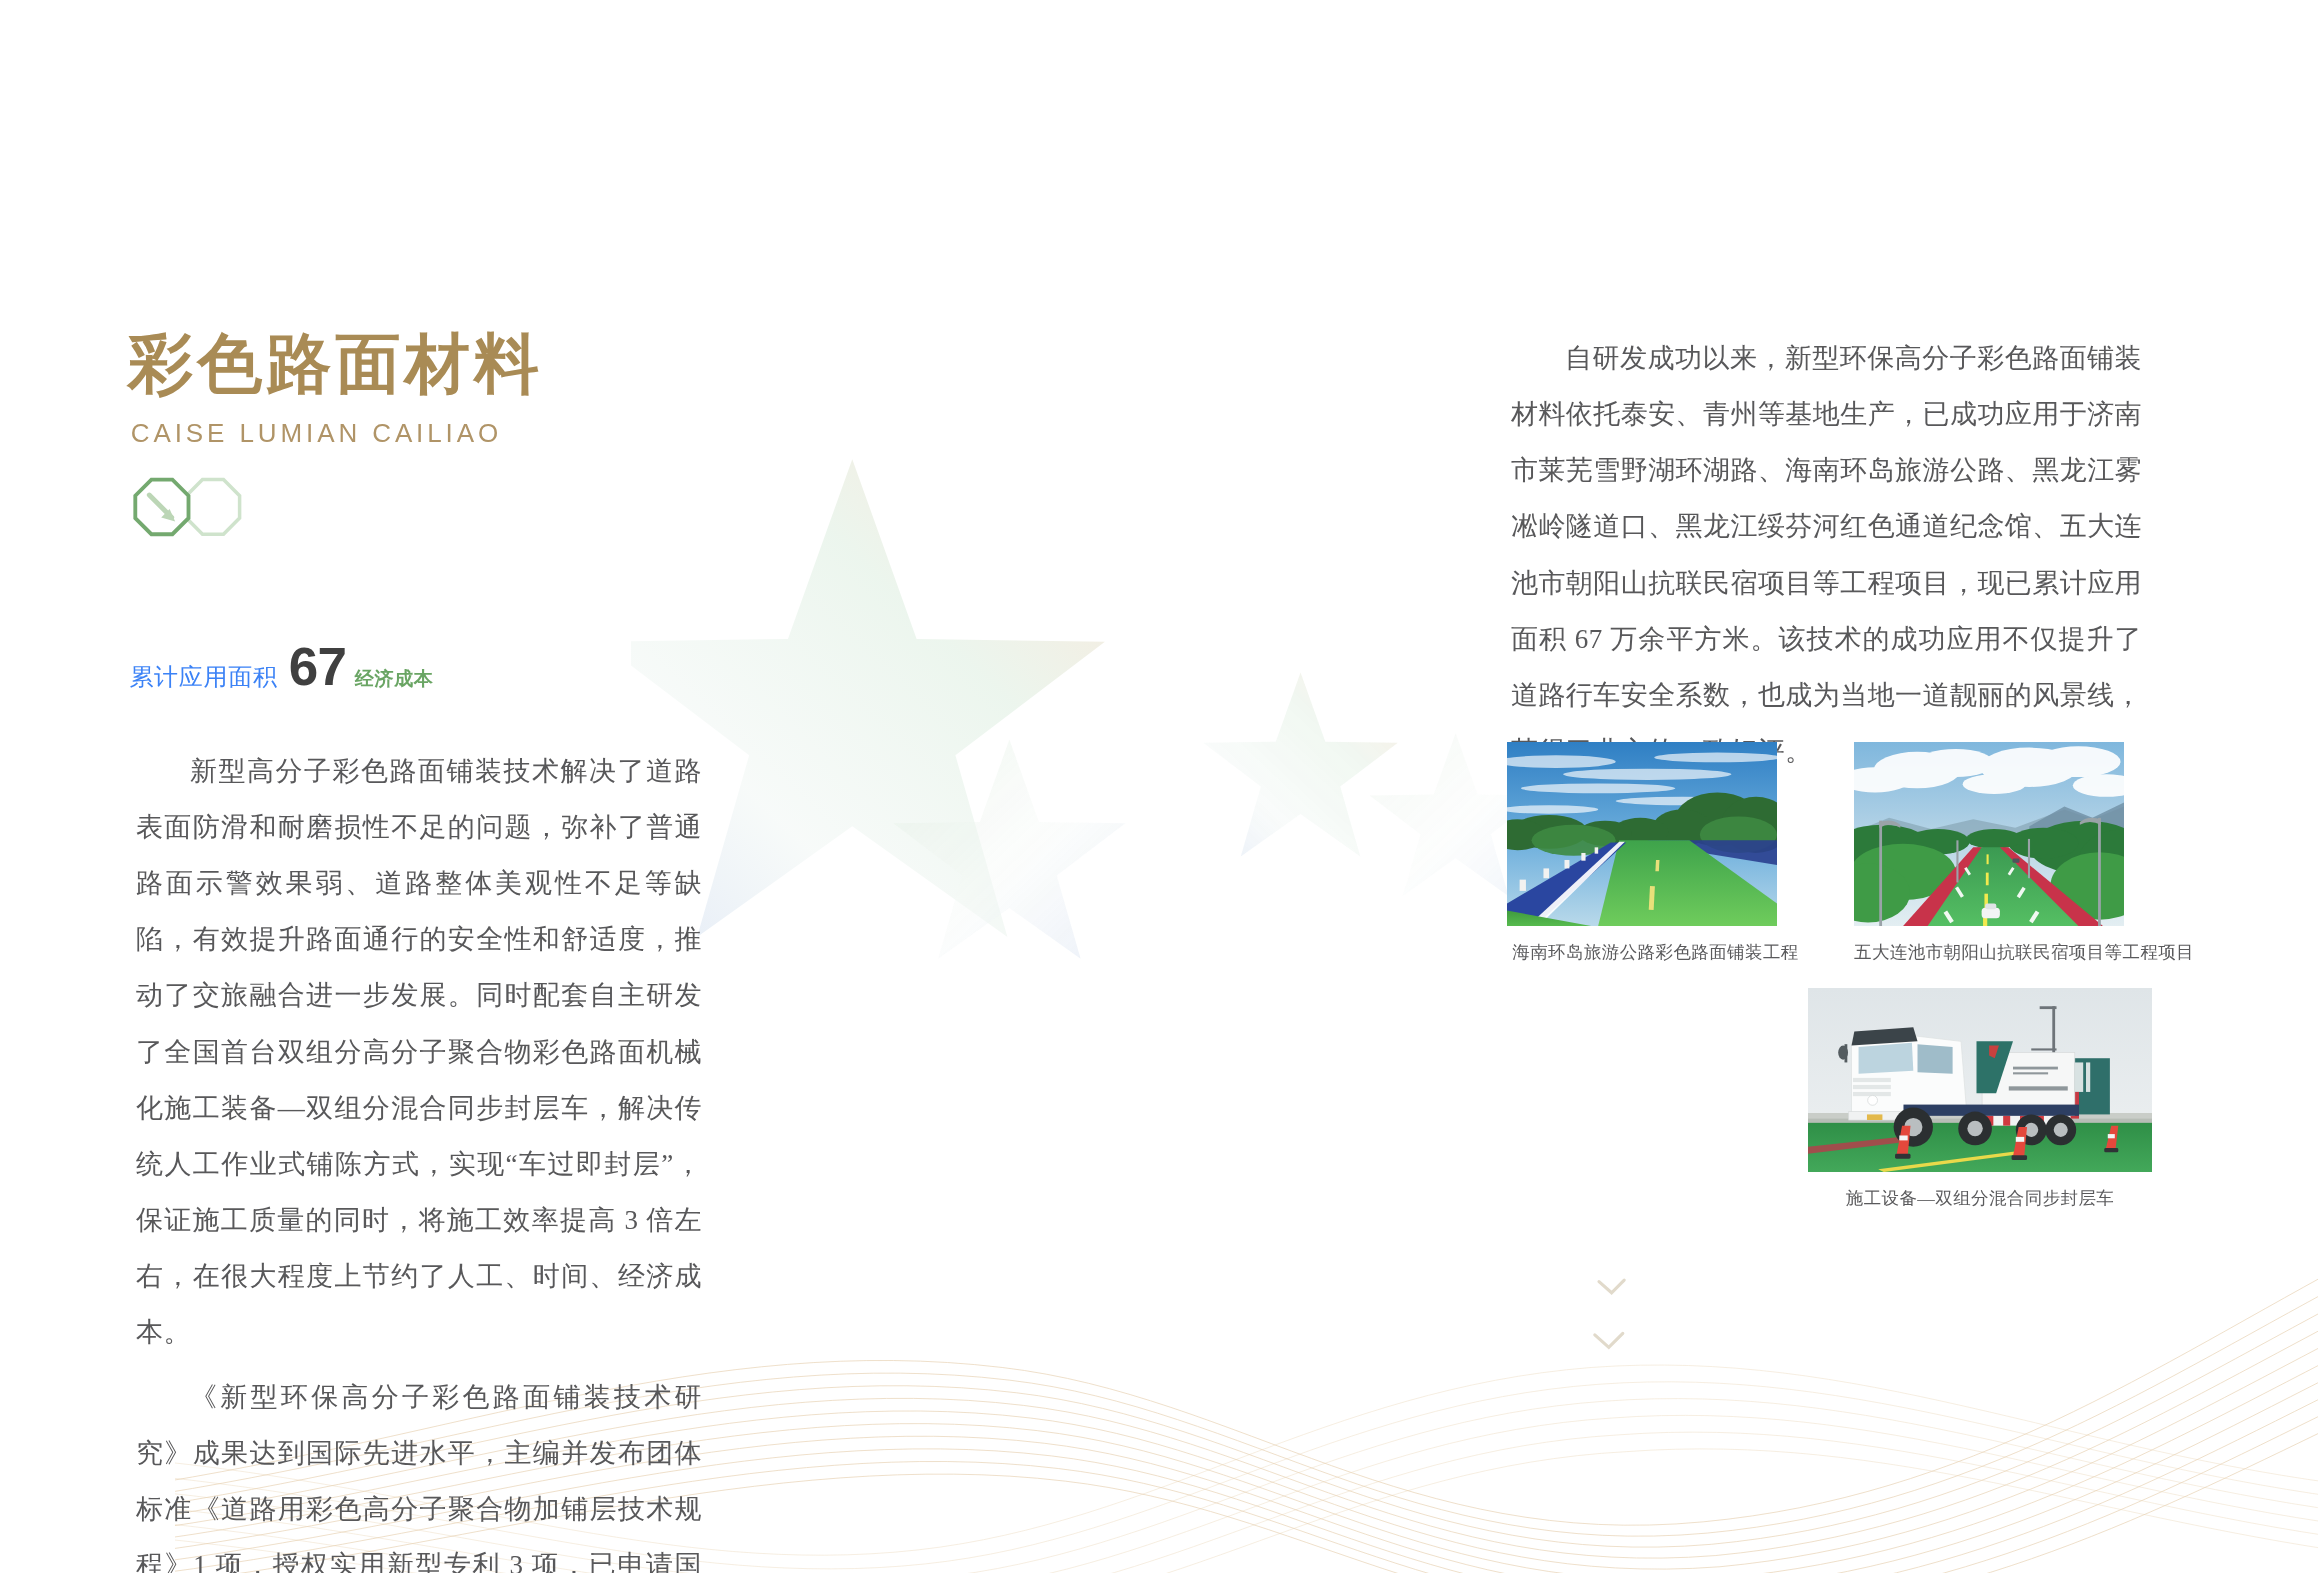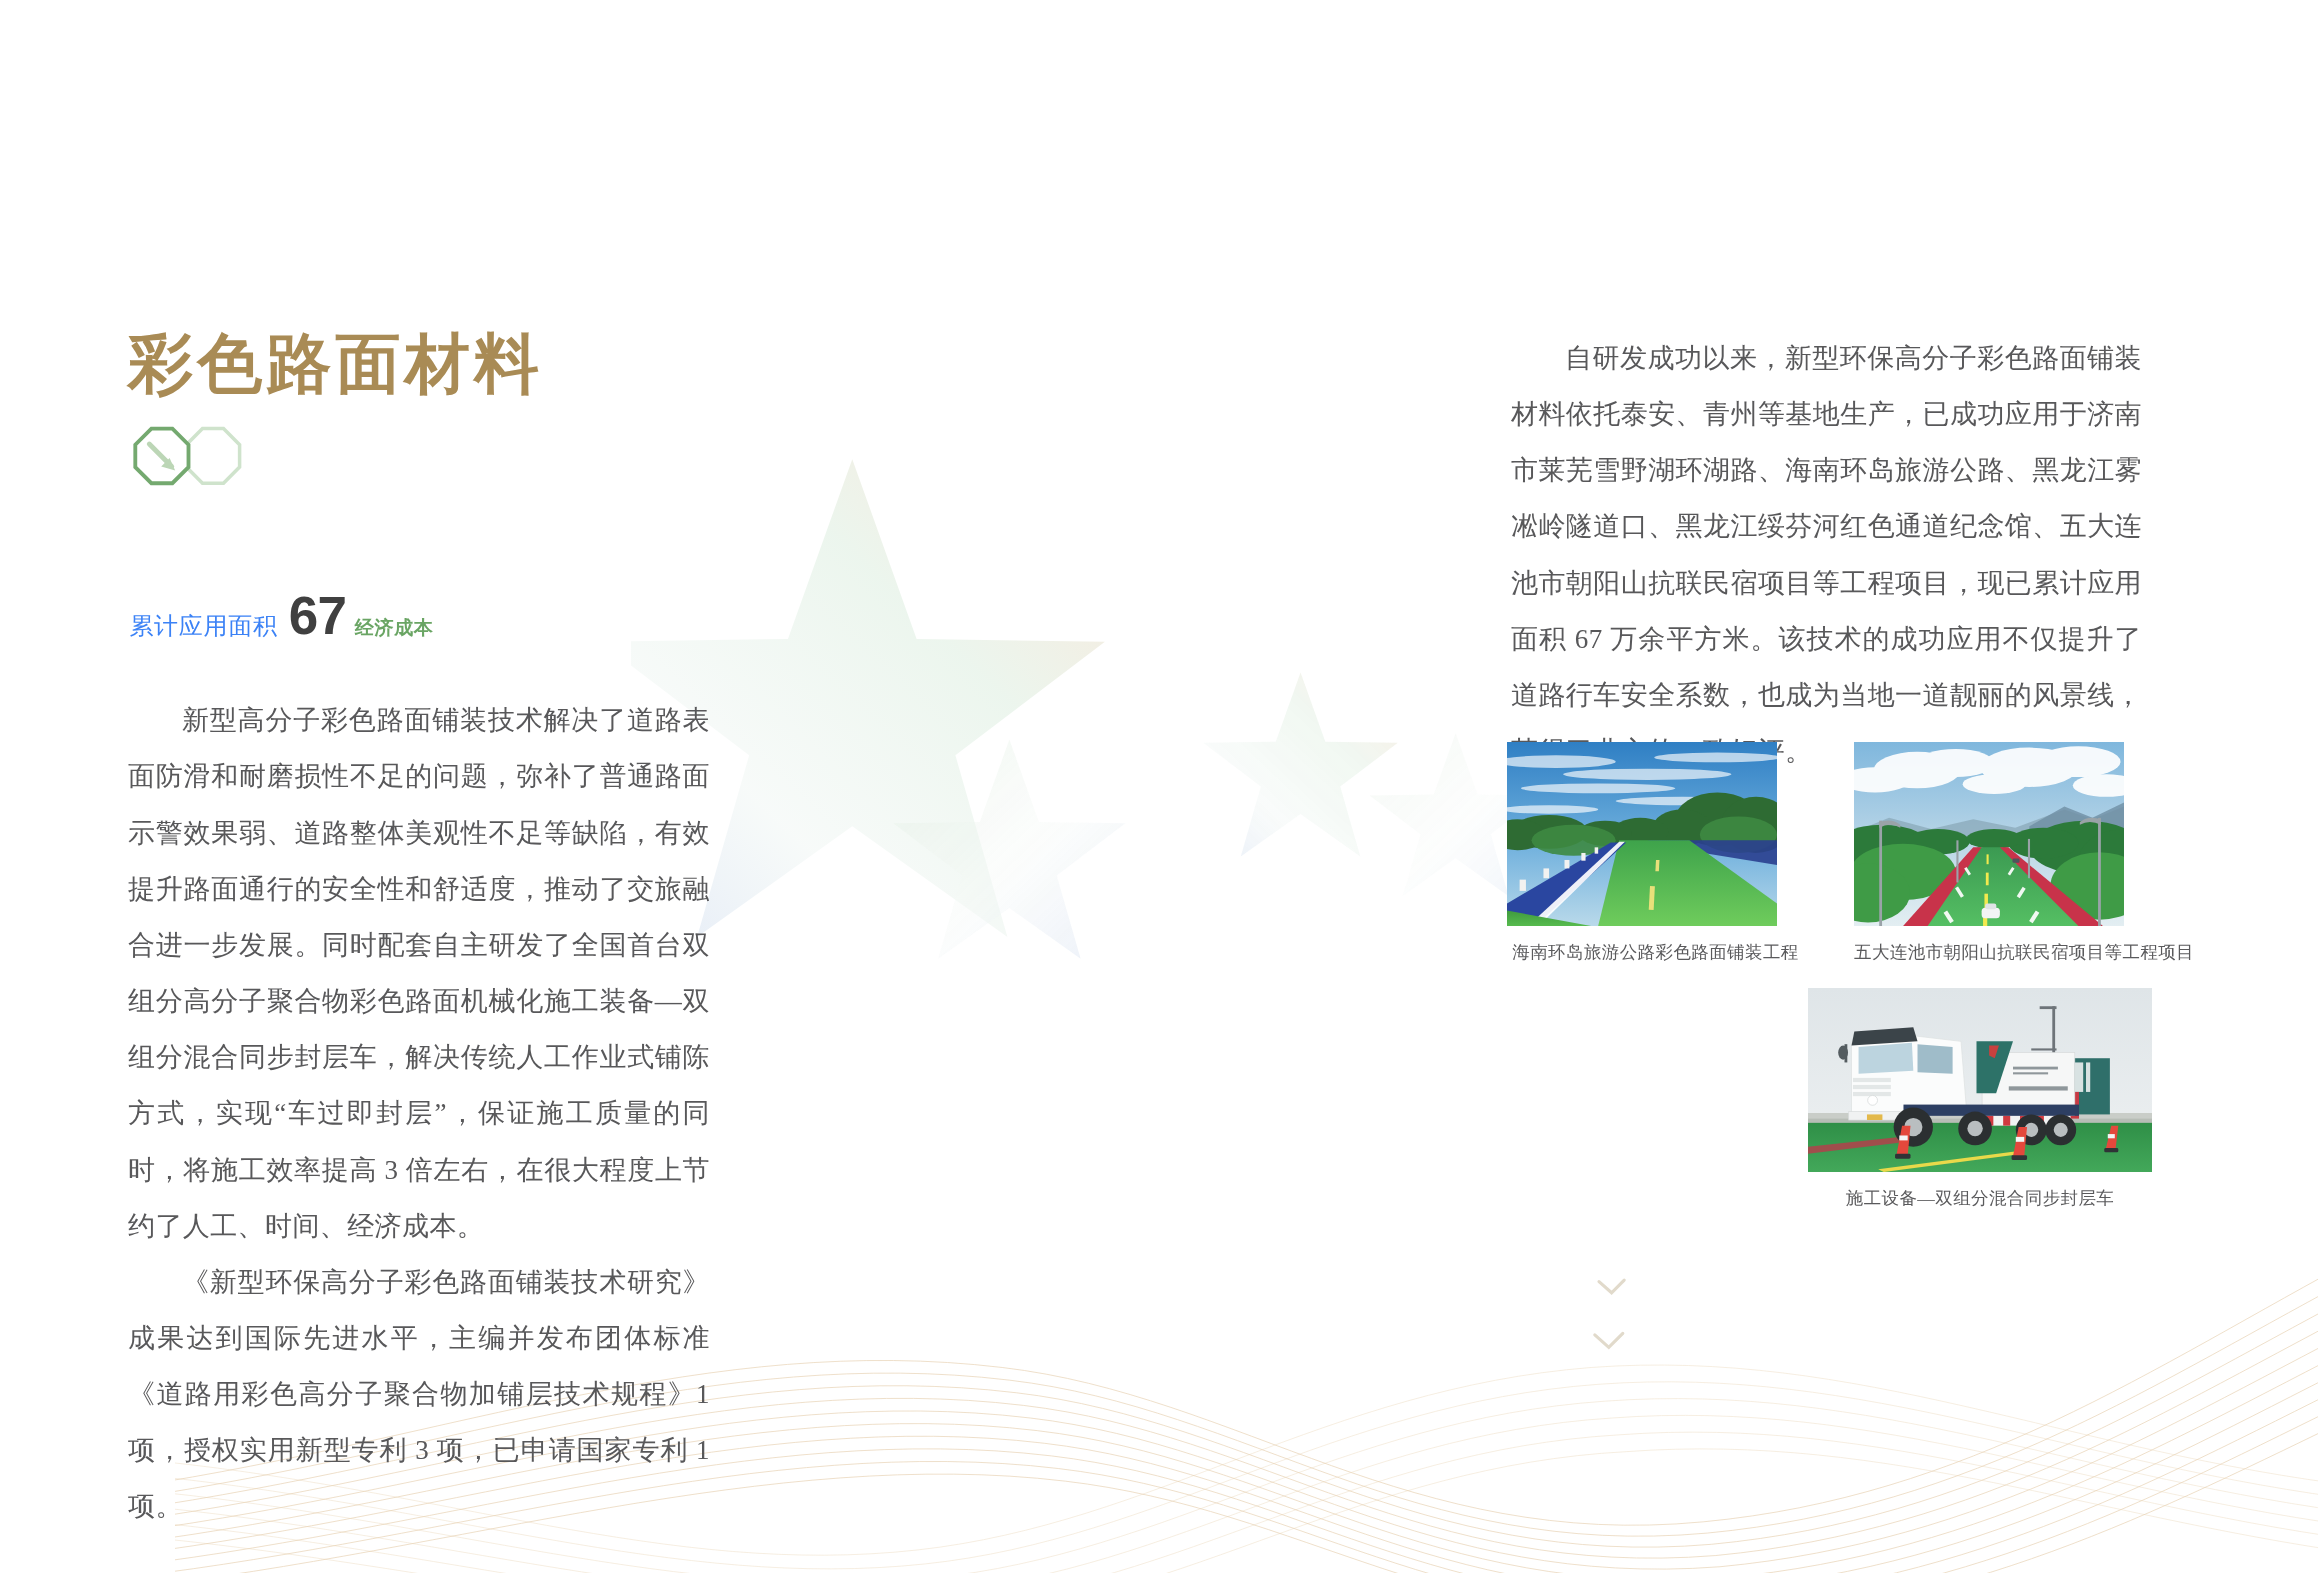--- a/index.html
+++ b/index.html
@@ -41,21 +41,21 @@
   .stat-label{font-size:24px;font-weight:400;color:#3b82f6;letter-spacing:0.7px;}
   .stat-num{font-size:53px;font-weight:700;color:#404040;margin:0 8.4px 0 11.2px;letter-spacing:-0.7px;}
   .stat-unit{font-size:19px;font-weight:700;color:#6aa564;letter-spacing:0.7px;}
 
   .body-text{
     margin-top:46px;
     font-size:27px;line-height:2.08;color:#58585a;
     text-align:justify;text-justify:inter-ideograph;
     letter-spacing:0.4px;
   }
-  .body-text p{margin:0;text-indent:2em;}
+  .body-text p{margin:8px;text-indent:2em;}
 
   
   .right-col{position:absolute;left:1511px;top:330px;width:631px;z-index:3;}
   .right-text{
     font-size:27px;line-height:2.08;color:#58585a;
     text-align:justify;text-justify:inter-ideograph;letter-spacing:0.4px;
   }
   .right-text p{margin:0;text-indent:2em;}
 
   
@@ -140,20 +140,21 @@
         <path d="M30,28 L48,44 L66,26"></path>
         <path d="M24,104 L44,122 L64,102"></path>
       </g>
     </svg>
   </div>
 
   <div class="left-col">
 
     <h1 class="title-cn">彩色路面材料</h1>
 
+    <div class="title-en">CAISE LUMIAN CAILIAO</div>
 
     <svg class="octagons" viewBox="0 0 190 110">
       <g>
         <polygon points="105,8 135,8 158,31 158,63 135,86 105,86 82,63 82,31" fill="none" stroke="#cfe3cc" stroke-width="5"></polygon>
       </g>
       <g>
         <polygon points="32,8 62,8 85,31 85,63 62,86 32,86 9,63 9,31" fill="#ffffff" stroke="#74a96f" stroke-width="5.5"></polygon>
         <g stroke="#bcd6b6" stroke-width="7" stroke-linecap="round" fill="none">
           <path d="M29,30 L61,62"></path>
         </g>

